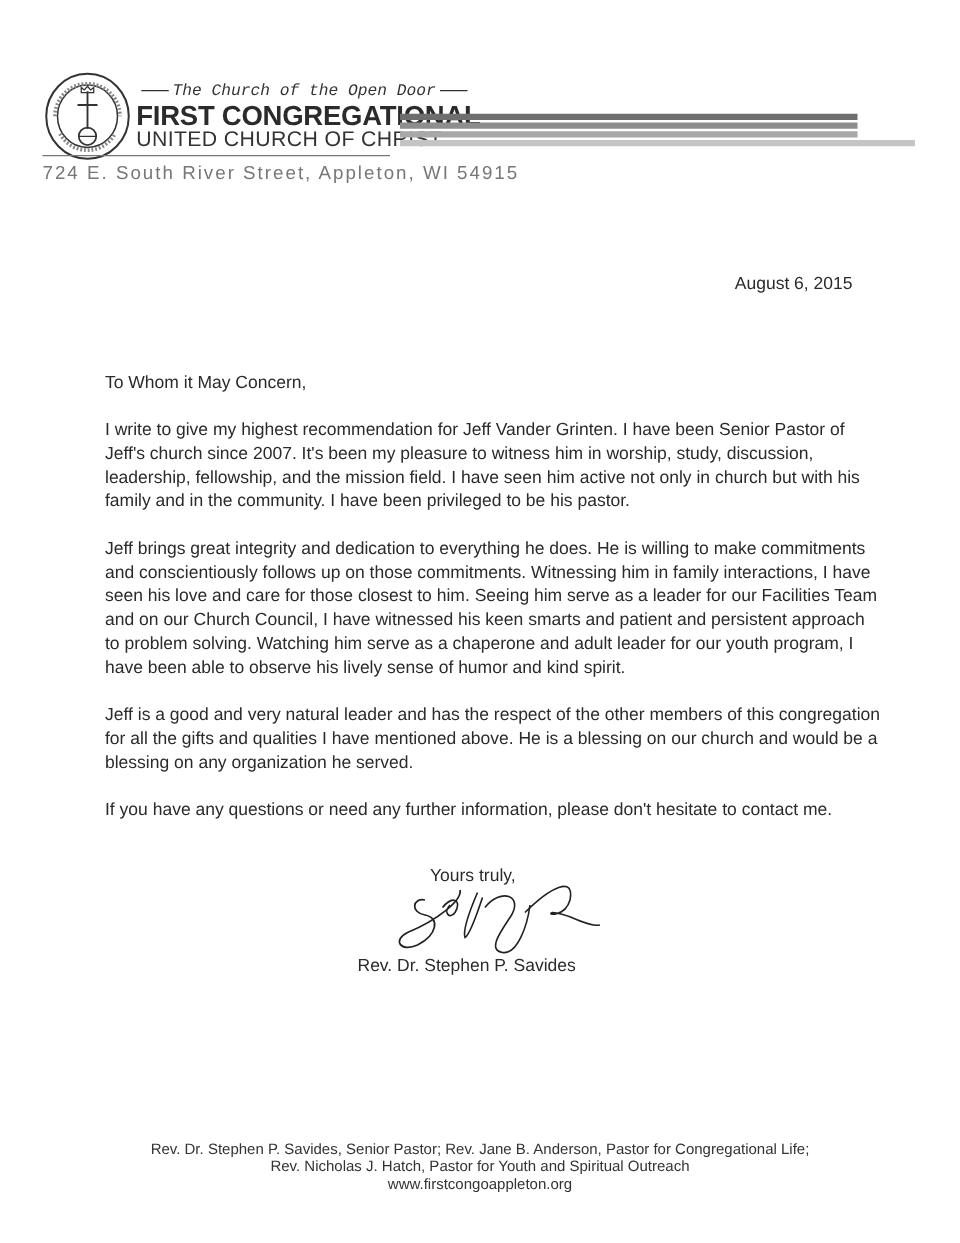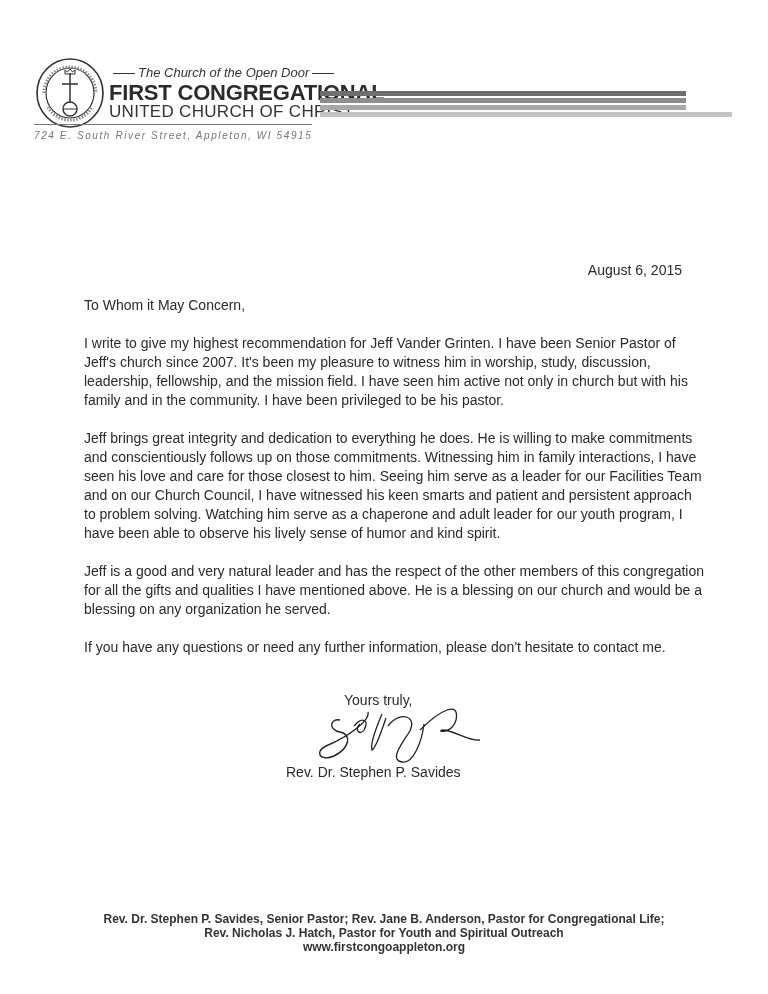--- a/index.html
+++ b/index.html
@@ -1,39 +1,39 @@
 <!DOCTYPE html>
 <html><head>
 <meta charset="utf-8">
 <style>
   html, body { margin: 0; padding: 0; background: #ffffff; }
   body { width: 768px; height: 994px; position: relative; overflow: hidden;
          font-family: "Liberation Sans", sans-serif; color: #2a2a2a; }
   .letterhead { position: absolute; left: 0; top: 0; width: 768px; height: 160px; }
   .seal { position: absolute; left: 34px; top: 57px; width: 72px; height: 72px; }
-  .tagline { position: absolute; left: 110px; top: 65px; font-family: Liberation Sans, sans-serif;
+  .tagline { position: absolute; left: 110px; top: 65px; font-family: Liberation Mono, monospace;
              font-style: italic; font-size: 13px; color: #333; white-space: nowrap; }
   .tagline .dash { display: inline-block; width: 22px; border-top: 1px solid #333; vertical-align: middle; margin: 0 3px; }
   .org-name { position: absolute; left: 109px; top: 80px; font-size: 22px; font-weight: bold;
               color: #2b2b2b; letter-spacing: -0.2px; white-space: nowrap; }
   .org-sub { position: absolute; left: 109px; top: 102px; font-size: 17px; color: #333;
              letter-spacing: 0.3px; white-space: nowrap; }
   .head-rule { position: absolute; left: 34px; top: 124px; width: 278px; border-top: 1px solid #777; }
-  .address { position: absolute; left: 34px; top: 130px; font-size: 10px; letter-spacing: 1.6px;
-             color: #777; white-space: nowrap; font-style: italic; }
+  .address { position: absolute; left: 34px; top: 130px; font-size: 15px; letter-spacing: 1.6px;
+             color: #777; white-space: nowrap; }
   .bars { position: absolute; left: 320px; top: 91px; }
   .bar { height: 5px; margin-bottom: 2px; }
-  .date { position: absolute; right: 86px; top: 218px; font-size: 14px; color: #2a2a2a; margin-top: 44px; }
+  .date { position: absolute; right: 86px; top: 218px; font-size: 14px; color: #2a2a2a; }
   .body-text { position: absolute; left: 84px; top: 264px; width: 620px; font-size: 14px; line-height: 19px; color: #2a2a2a; margin-top: 32px; }
   .body-text p { margin: 0 0 19px 0; }
   .closing { position: absolute; left: 344px; top: 692px; font-size: 14px; }
   .signature { position: absolute; left: 310px; top: 690px; width: 180px; height: 80px; }
   .signer { position: absolute; left: 286px; top: 764px; font-size: 14px; text-align: center; }
   .footer { position: absolute; left: 0; top: 912px; width: 768px; text-align: center; font-size: 12px;
-            line-height: 14px; color: #333; font-weight: bold; }
+            line-height: 14px; color: #333; }
 </style>
 </head>
 <body>
 
 <div class="letterhead">
   <svg class="seal" viewBox="0 0 72 72">
     <ellipse cx="36" cy="36" rx="33" ry="34" fill="none" stroke="#333" stroke-width="1.6"></ellipse>
     <ellipse cx="36" cy="36" rx="24" ry="25" fill="none" stroke="#333" stroke-width="1.2"></ellipse>
     <line x1="36" y1="16" x2="36" y2="46" stroke="#333" stroke-width="1.5"></line>
     <line x1="28" y1="27" x2="44" y2="27" stroke="#333" stroke-width="1.5"></line>

